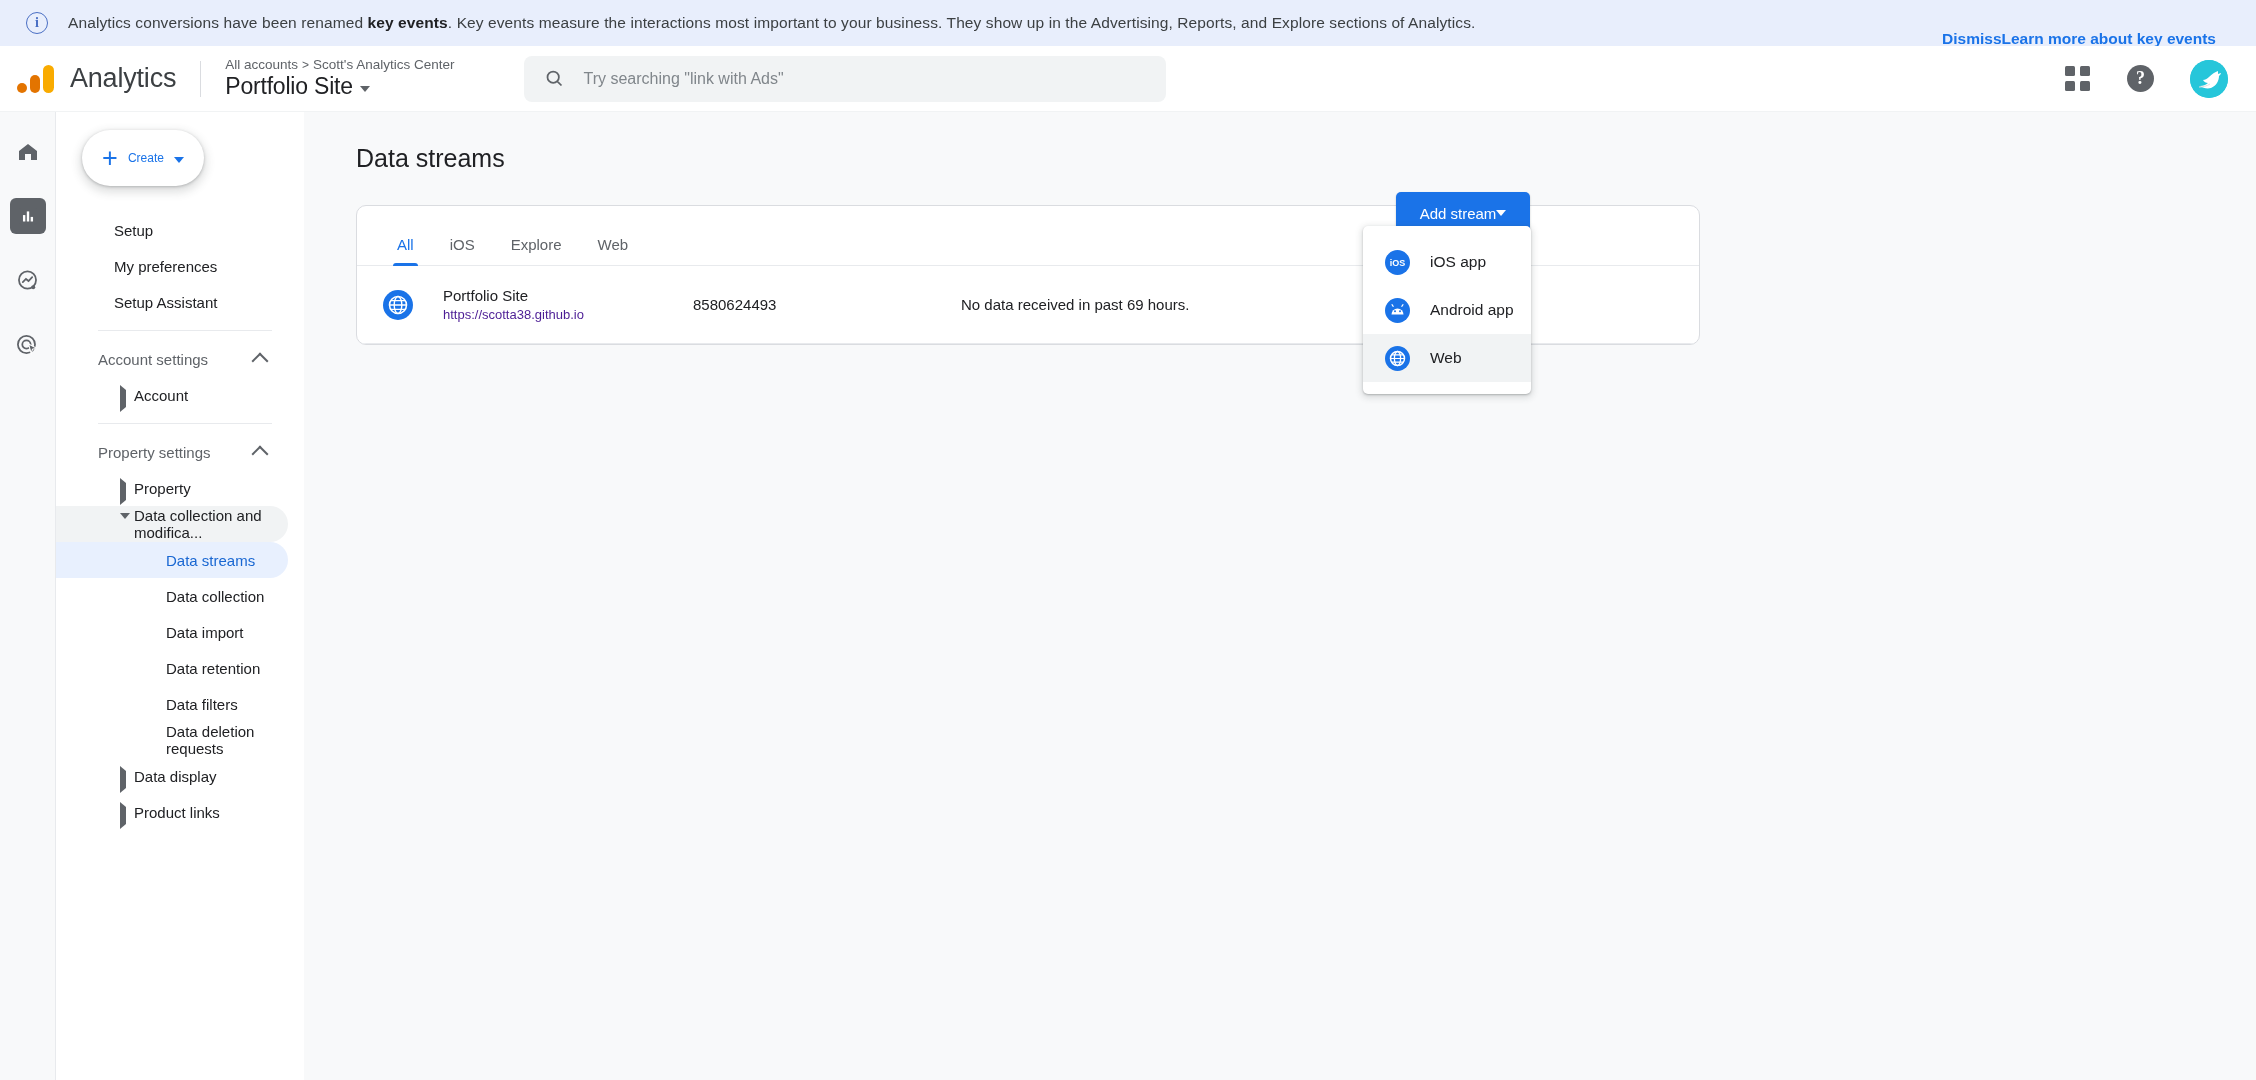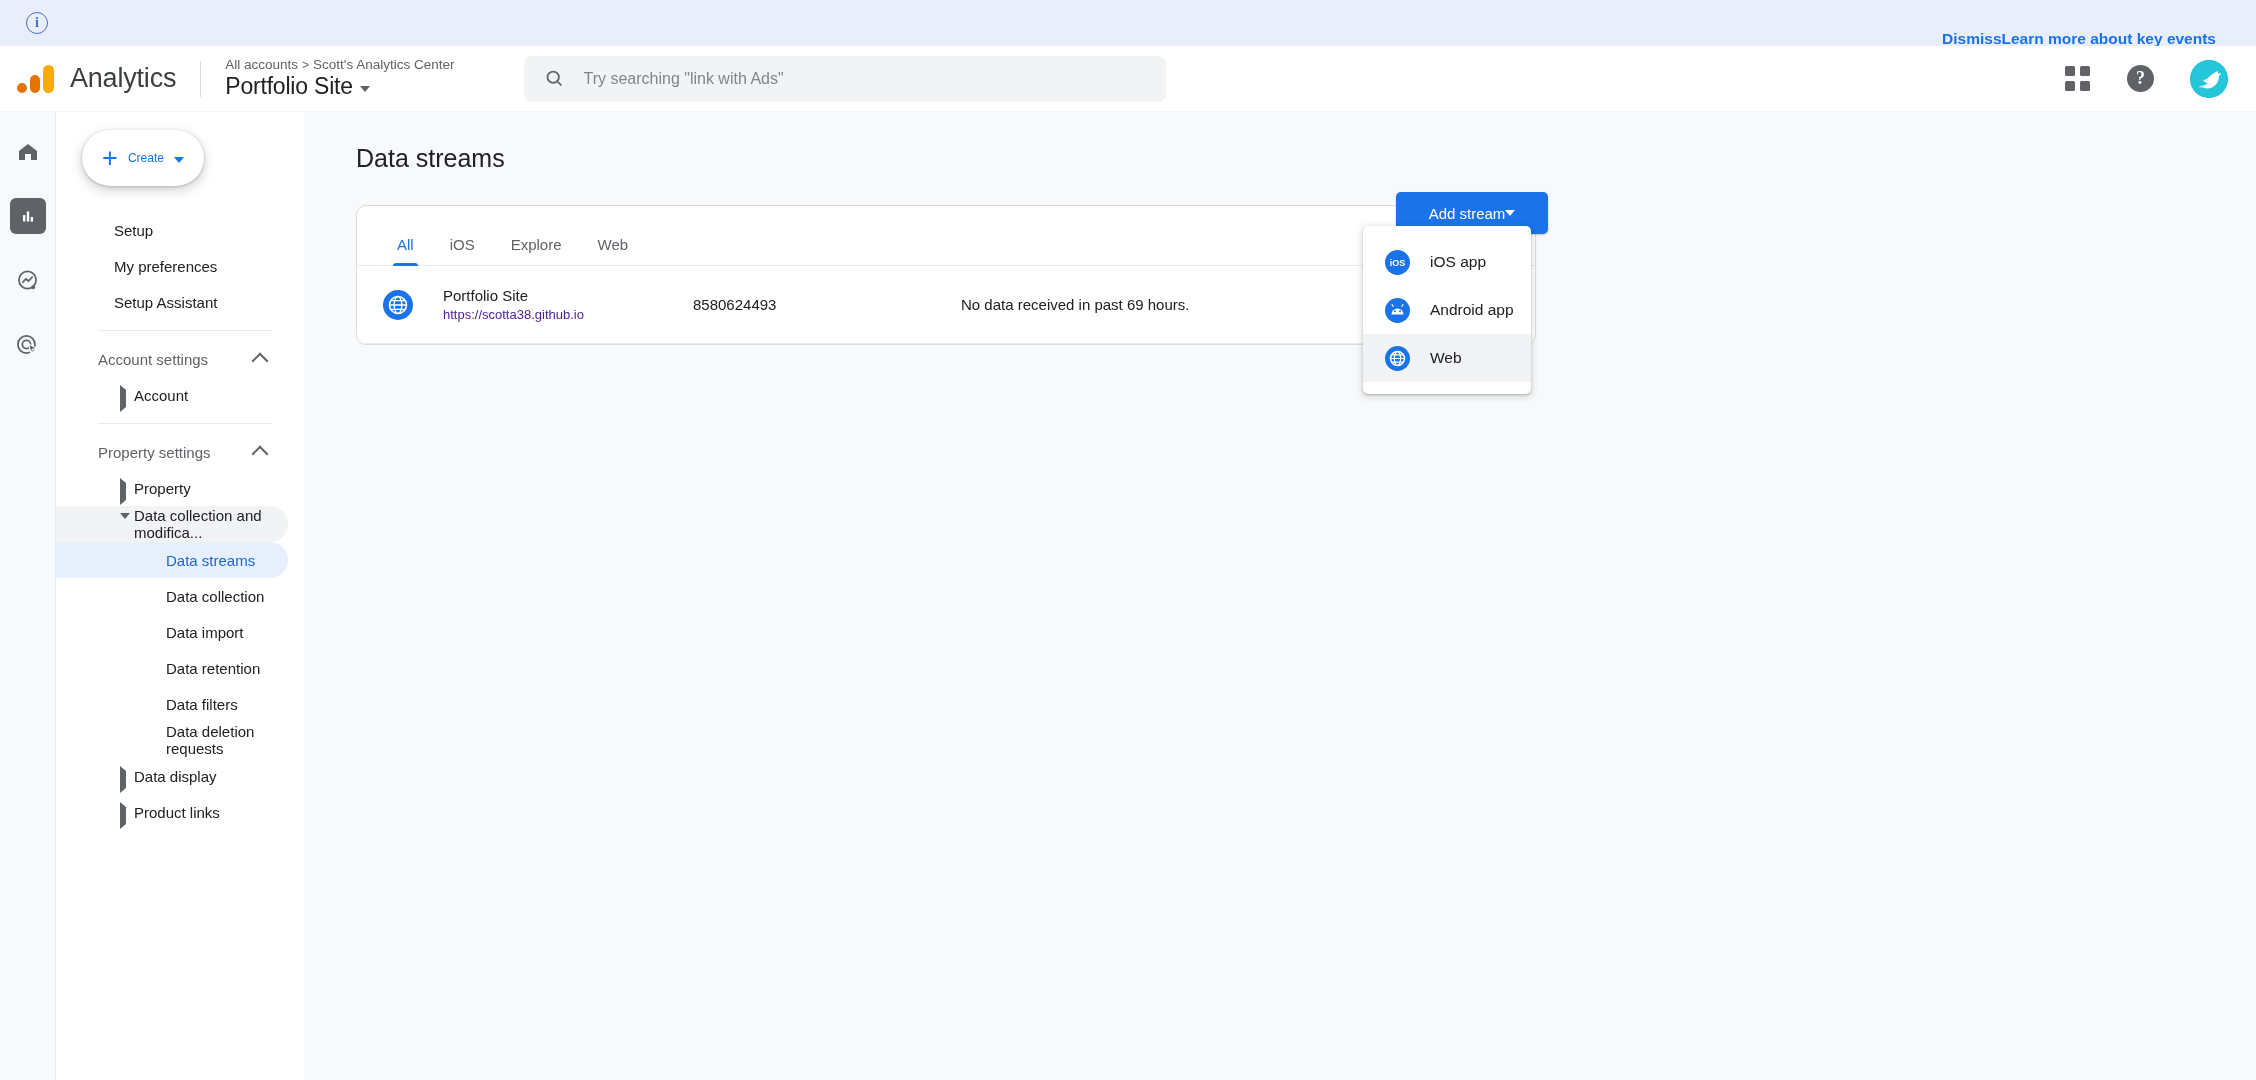--- a/index.html
+++ b/index.html
@@ -202,21 +202,21 @@
   .main {
     position: absolute; top: 112px; left: 304px;
     width: 1952px; height: 968px;
     background: #f8f9fa;
     padding: 32px 0 0 52px;
   }
   .page-title { font-size: 25px; color: #202124; font-weight: 400; }
 
   .card {
     margin-top: 32px;
-    width: 1180px;
+    width: 1344px;
     background: #fff;
     border: 1px solid #dadce0; border-radius: 10px;
     overflow: hidden;
   }
   .tabs {
     display: flex; align-items: flex-end; height: 60px;
     padding-left: 22px; gap: 0;
     border-bottom: 1px solid #e8eaed;
   }
   .tab {
@@ -239,21 +239,21 @@
   }
   .stream-name-col { width: 250px; }
   .stream-name { font-size: 15px; color: #202124; font-weight: 500; }
   .stream-url { font-size: 13px; color: #4c1d95; margin-top: 3px; }
   .stream-id { font-size: 15px; color: #202124; width: 268px; }
   .stream-status { font-size: 15px; color: #202124; }
 
   
   .add-stream-btn {
     position: absolute; top: 192px; left: 1396px;
-    width: 152px; height: 42px;
+    width: 134px; height: 42px;
     background: #1a73e8; border-radius: 5px;
     display: flex; align-items: center; justify-content: center; 
     cursor: pointer;
     box-shadow: 0 1px 2px rgba(60,64,67,.3);
   }
   .add-stream-label { font-size: 15px; color: #fff; font-weight: 500; }
   .add-stream-caret {
     width: 0; height: 0; border-left: 5.5px solid transparent;
     border-right: 5.5px solid transparent; border-top: 6.5px solid #fff;
   }
@@ -272,20 +272,23 @@
   }
   .menu-item.hover { background: #f1f3f4; }
   .menu-icon { width: 25px; height: 25px; flex: 0 0 25px; }
   .menu-label { font-size: 15.5px; color: #202124; }
 </style>
 </head>
 <body>
 
 <div class="banner">
   <div class="banner-info-icon">i</div>
+  <div class="banner-text">
+    <span>Analytics conversions have been renamed </span><b>key events</b><span>. Key events measure the interactions most important to your business. They show up in the Advertising, Reports, and Explore sections of Analytics.</span>
+  </div>
   <div class="banner-actions">
     <span class="banner-link">Dismiss</span>
     <span class="banner-link">Learn more about key events</span>
   </div>
 </div>
 
 <div class="header">
   <div class="ga-logo">
     <i class="dot"></i>
       <i class="bar-mid"></i>

